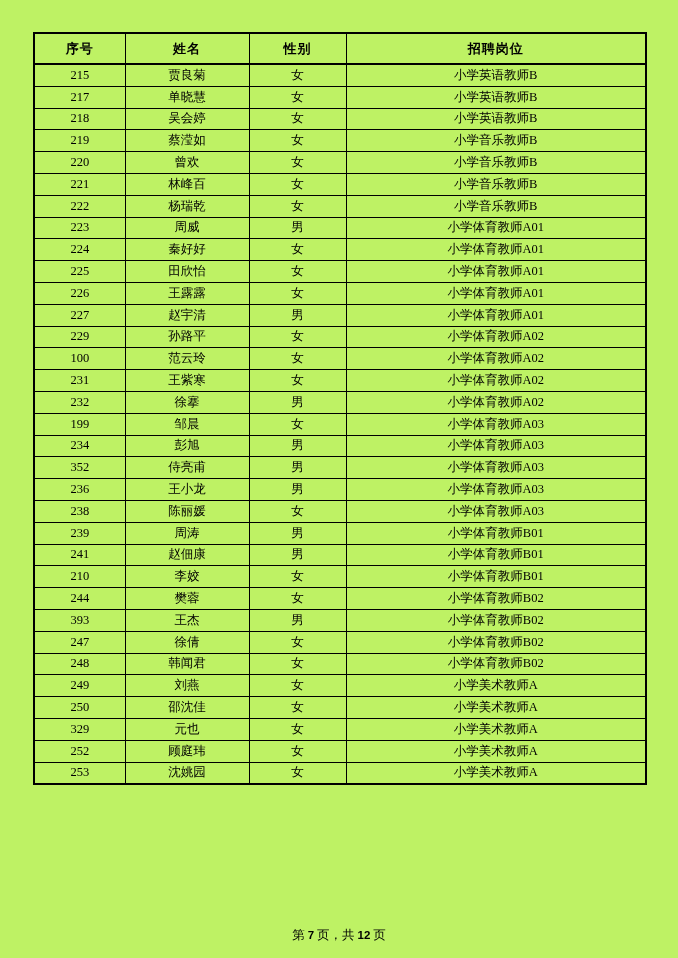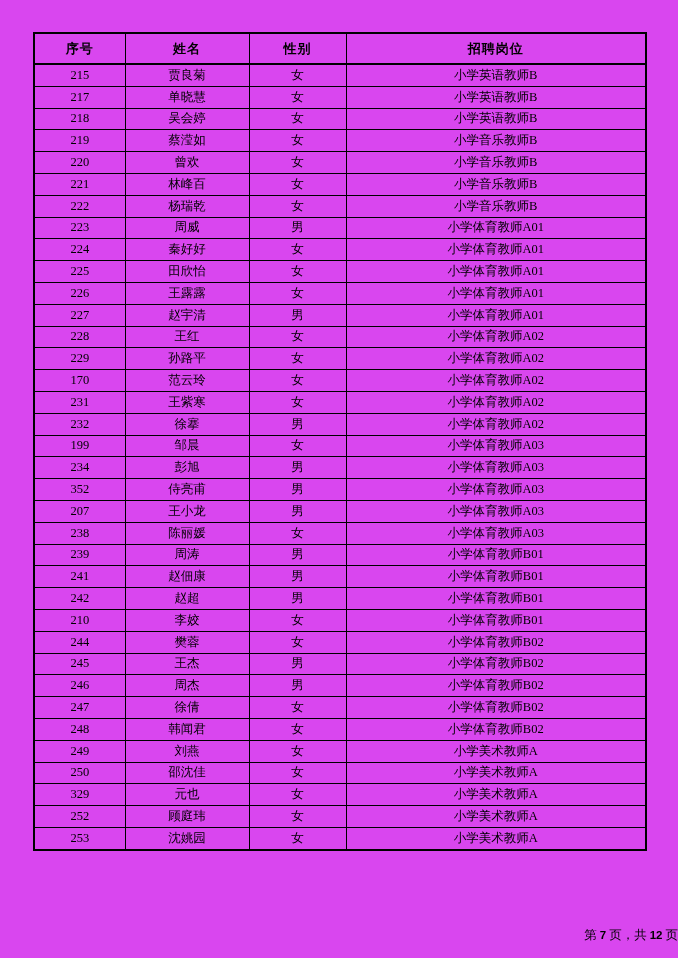--- a/index.html
+++ b/index.html
@@ -4,21 +4,21 @@
 <style>
   html, body {
     margin: 0;
     padding: 0;
     background: #ffffff;
   }
   .page {
     position: relative;
     width: 678px;
     height: 958px;
-    background: #d946ef;
+    background: #bef264;
     font-family: "Liberation Serif", "DejaVu Serif", serif;
     color: #000000;
     overflow: hidden;
   }
   table.roster {
     position: absolute;
     left: 33px;
     top: 32px;
     width: 612px;
     border-collapse: collapse;
@@ -48,21 +48,21 @@
     vertical-align: middle;
     padding: 0;
     white-space: nowrap;
     overflow: hidden;
   }
   .page-footer {
     position: absolute;
     left: 0;
     top: 927px;
     width: 100%;
-    text-align: right;
+    text-align: center;
     font-size: 12.5px;
     color: #000000;
   }
   .page-footer .num {
     font-weight: bold;
     font-family: "Liberation Sans", "DejaVu Sans", sans-serif;
     font-size: 11.5px;
     padding: 0 3px;
   }
 </style>
@@ -153,33 +153,27 @@
           <td>女</td>
           <td>小学体育教师A01</td>
         </tr>
         <tr>
           <td>227</td>
           <td>赵宇清</td>
           <td>男</td>
           <td>小学体育教师A01</td>
         </tr>
         <tr>
-          <td>228</td>
-          <td>王红</td>
-          <td>女</td>
-          <td>小学体育教师A02</td>
-        </tr>
-        <tr>
           <td>229</td>
           <td>孙路平</td>
           <td>女</td>
           <td>小学体育教师A02</td>
         </tr>
         <tr>
-          <td>170</td>
+          <td>100</td>
           <td>范云玲</td>
           <td>女</td>
           <td>小学体育教师A02</td>
         </tr>
         <tr>
           <td>231</td>
           <td>王紫寒</td>
           <td>女</td>
           <td>小学体育教师A02</td>
         </tr>
@@ -201,21 +195,21 @@
           <td>男</td>
           <td>小学体育教师A03</td>
         </tr>
         <tr>
           <td>352</td>
           <td>侍亮甫</td>
           <td>男</td>
           <td>小学体育教师A03</td>
         </tr>
         <tr>
-          <td>207</td>
+          <td>236</td>
           <td>王小龙</td>
           <td>男</td>
           <td>小学体育教师A03</td>
         </tr>
         <tr>
           <td>238</td>
           <td>陈丽媛</td>
           <td>女</td>
           <td>小学体育教师A03</td>
         </tr>
@@ -225,46 +219,34 @@
           <td>男</td>
           <td>小学体育教师B01</td>
         </tr>
         <tr>
           <td>241</td>
           <td>赵佃康</td>
           <td>男</td>
           <td>小学体育教师B01</td>
         </tr>
         <tr>
-          <td>242</td>
-          <td>赵超</td>
-          <td>男</td>
-          <td>小学体育教师B01</td>
-        </tr>
-        <tr>
           <td>210</td>
           <td>李姣</td>
           <td>女</td>
           <td>小学体育教师B01</td>
         </tr>
         <tr>
           <td>244</td>
           <td>樊蓉</td>
           <td>女</td>
           <td>小学体育教师B02</td>
         </tr>
         <tr>
-          <td>245</td>
+          <td>393</td>
           <td>王杰</td>
-          <td>男</td>
-          <td>小学体育教师B02</td>
-        </tr>
-        <tr>
-          <td>246</td>
-          <td>周杰</td>
           <td>男</td>
           <td>小学体育教师B02</td>
         </tr>
         <tr>
           <td>247</td>
           <td>徐倩</td>
           <td>女</td>
           <td>小学体育教师B02</td>
         </tr>
         <tr>

